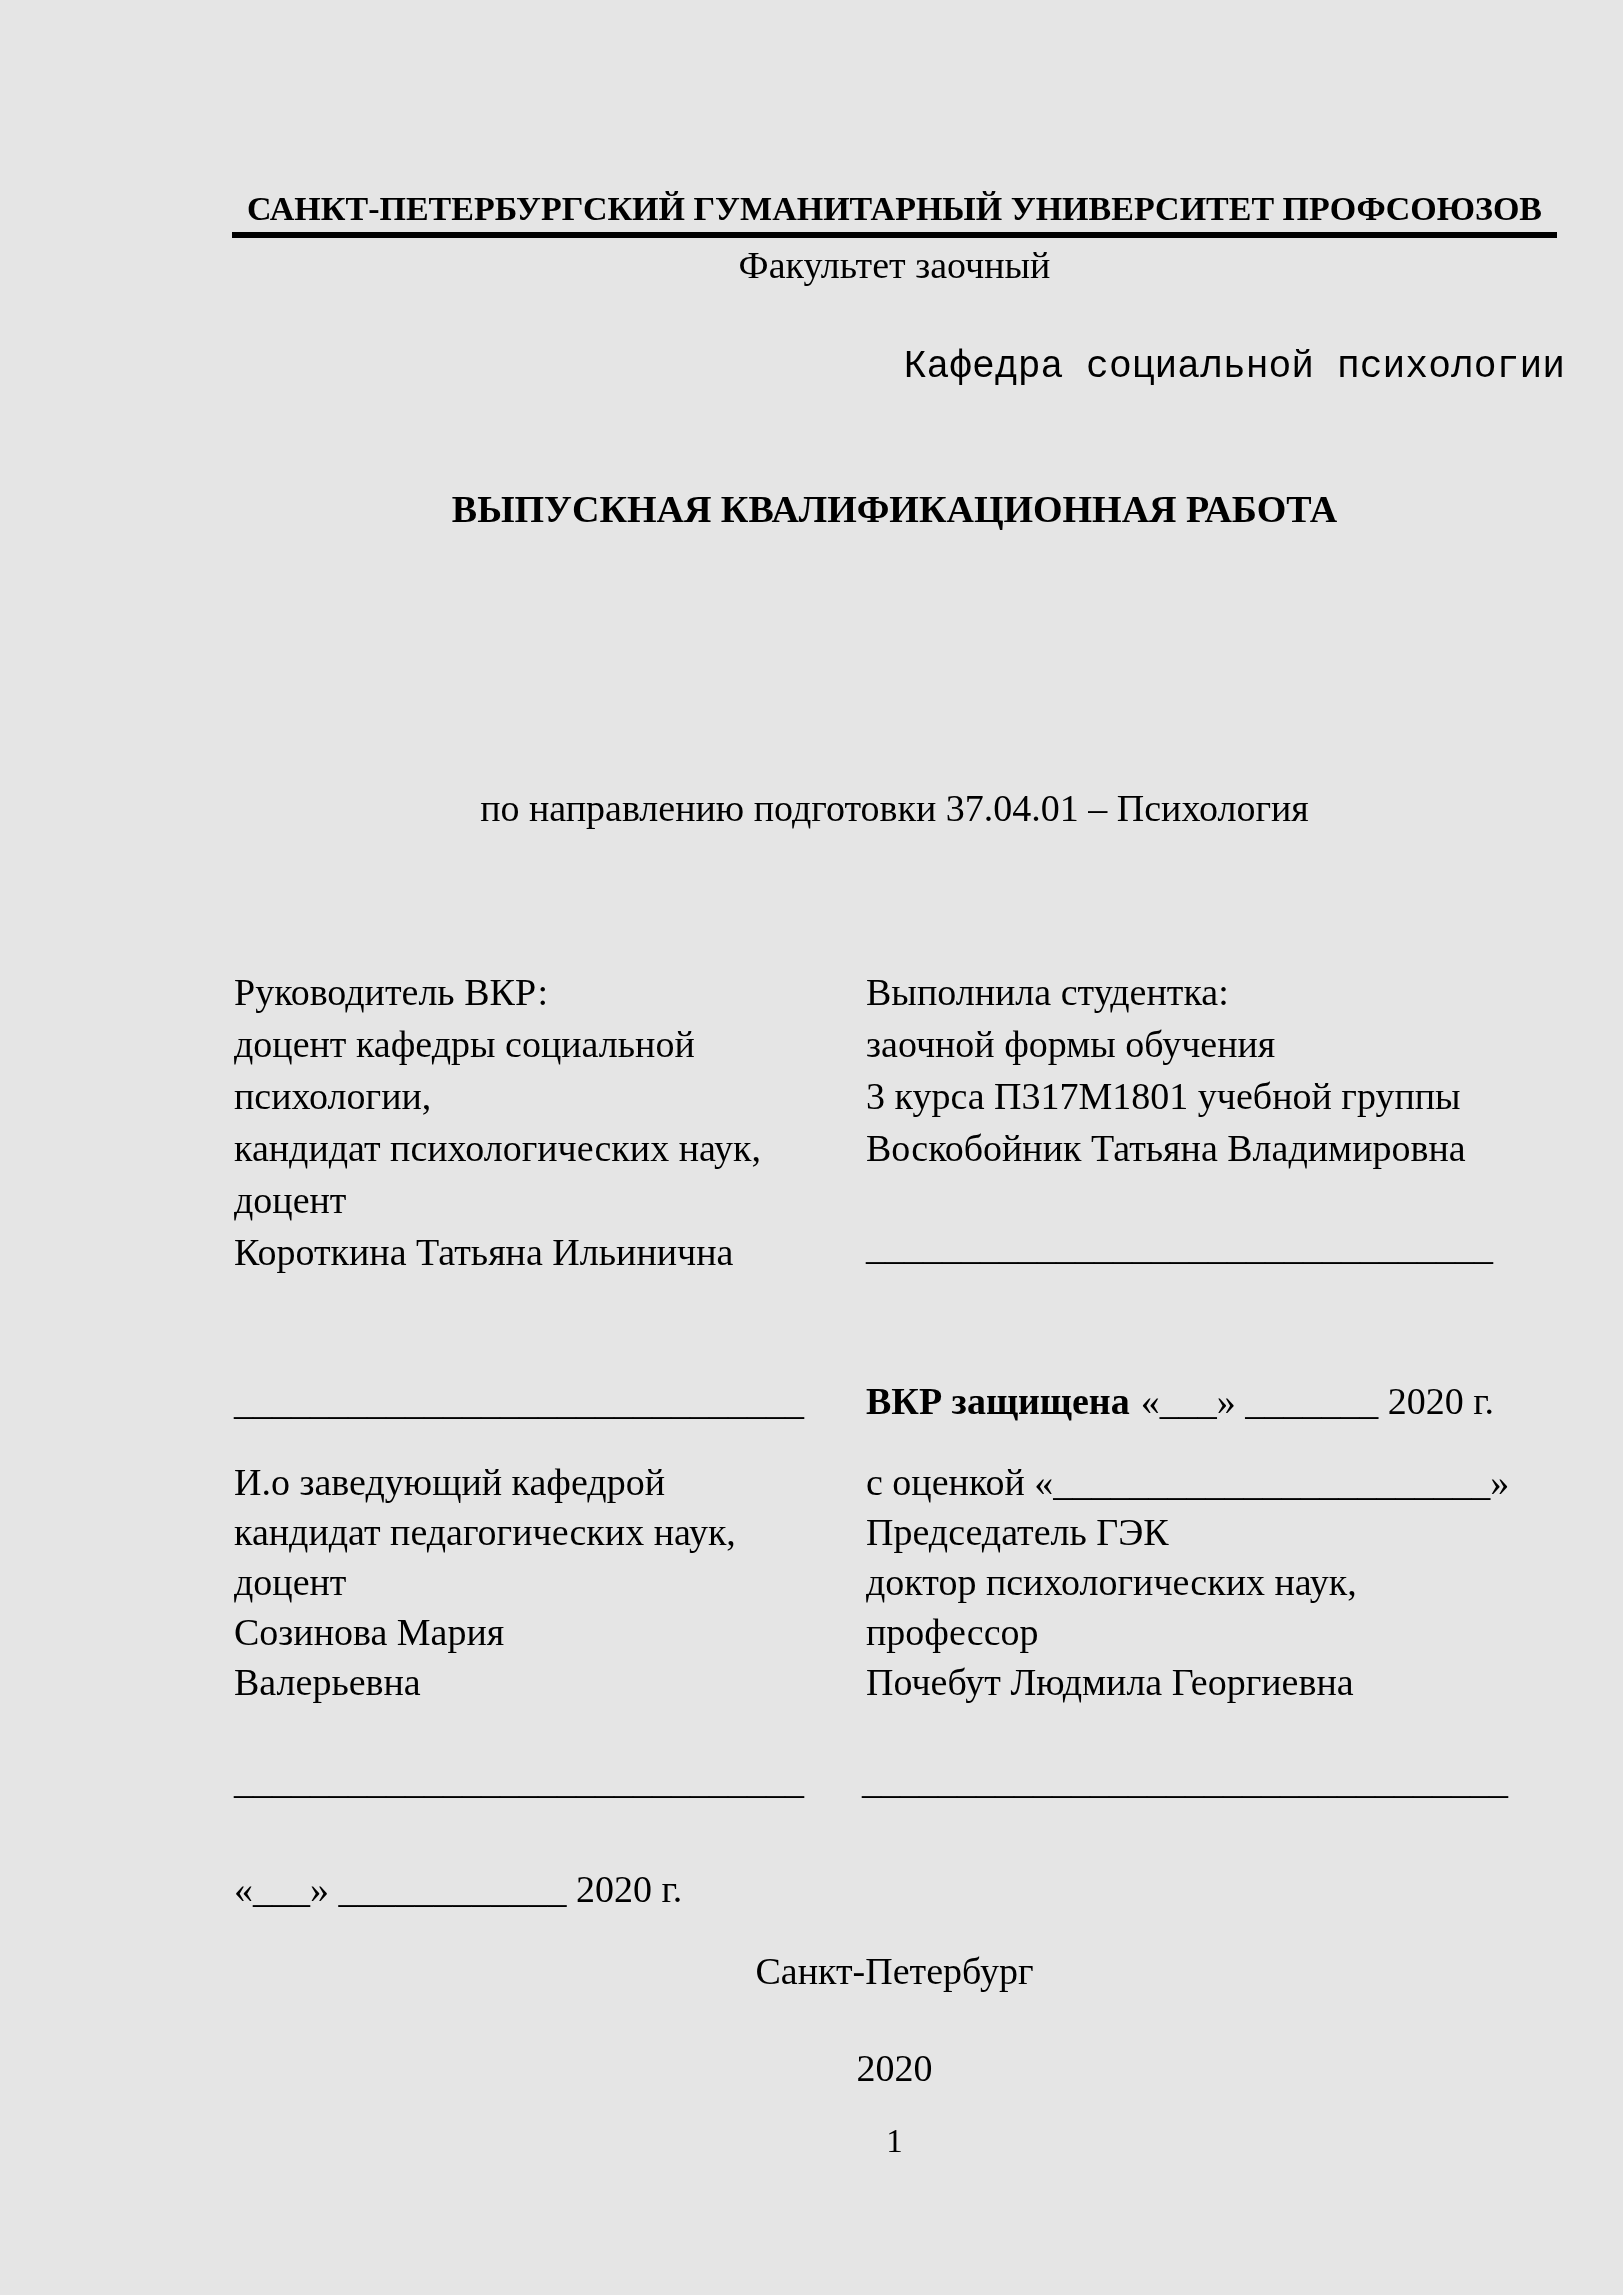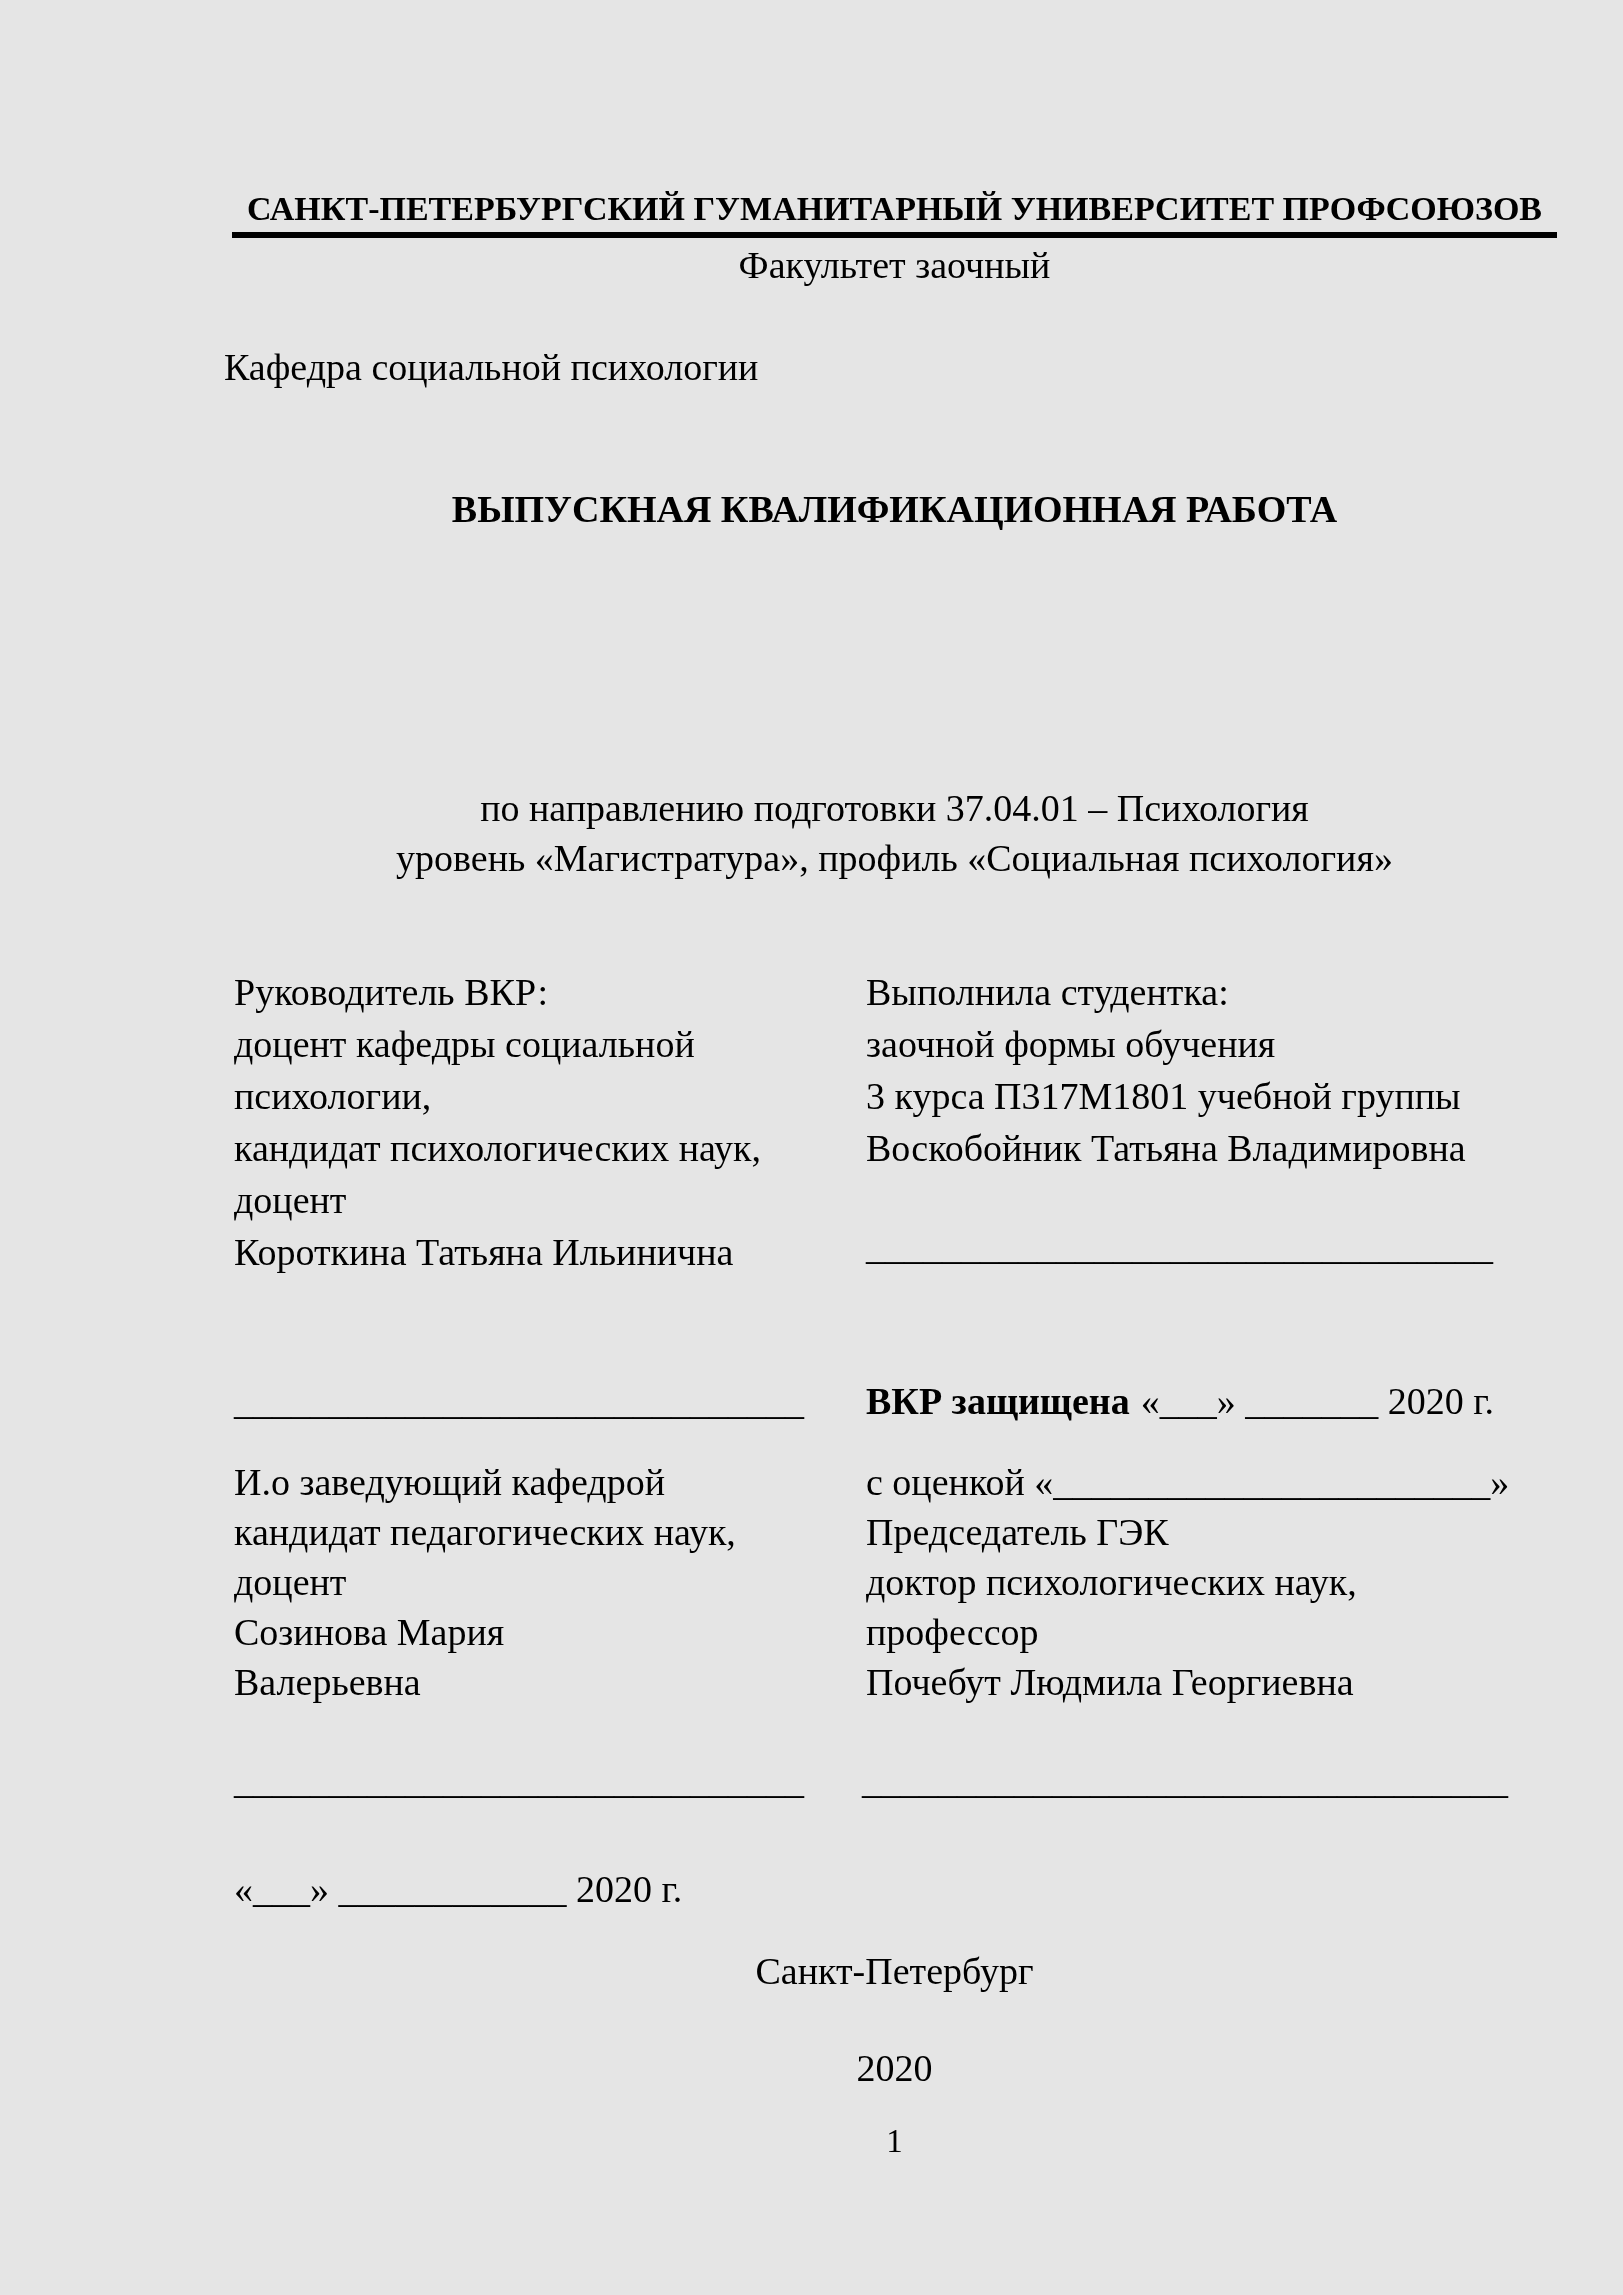--- a/index.html
+++ b/index.html
@@ -19,24 +19,26 @@
   }
   .abs { position: absolute; }
   .center-band {
     left: 232px;
     width: 1325px;
     text-align: center;
     line-height: 42px;
     white-space: nowrap;
   }
   .right-band {
-    left: 224px;
+    left: 240px;
     width: 1325px;
+    text-align: right;
     line-height: 42px;
     white-space: nowrap;
+    font-family: Liberation Mono, monospace;
   }
   .bold { font-weight: bold; }
   .hdr { font-size: 34px; }
   .rule {
     left: 232px;
     width: 1325px;
     height: 6.3px;
     background: #000000;
   }
   .colblock { white-space: nowrap; }
@@ -61,21 +63,20 @@
 
   <div class="abs center-band" style="top:244px">Факультет заочный</div>
 
   <div class="abs right-band" style="top:346px">Кафедра социальной психологии</div>
 
   <div class="abs center-band bold" style="top:488px">ВЫПУСКНАЯ КВАЛИФИКАЦИОННАЯ РАБОТА</div>
 
 
   <div class="abs center-band" style="top:787px">по направлению подготовки 37.04.01 – Психология</div>
 
-  <div class="abs center-band" style="top:837px">уровень «Магистратура», профиль «Социальная психология»</div>
 
   <div class="abs left-col colblock lh66" style="top:966px">
     <span class="line">Руководитель ВКР:</span>
     <span class="line">доцент кафедры социальной</span>
     <span class="line">психологии,</span>
     <span class="line">кандидат психологических наук,</span>
     <span class="line">доцент</span>
     <span class="line">Короткина Татьяна Ильинична</span>
   </div>
 

